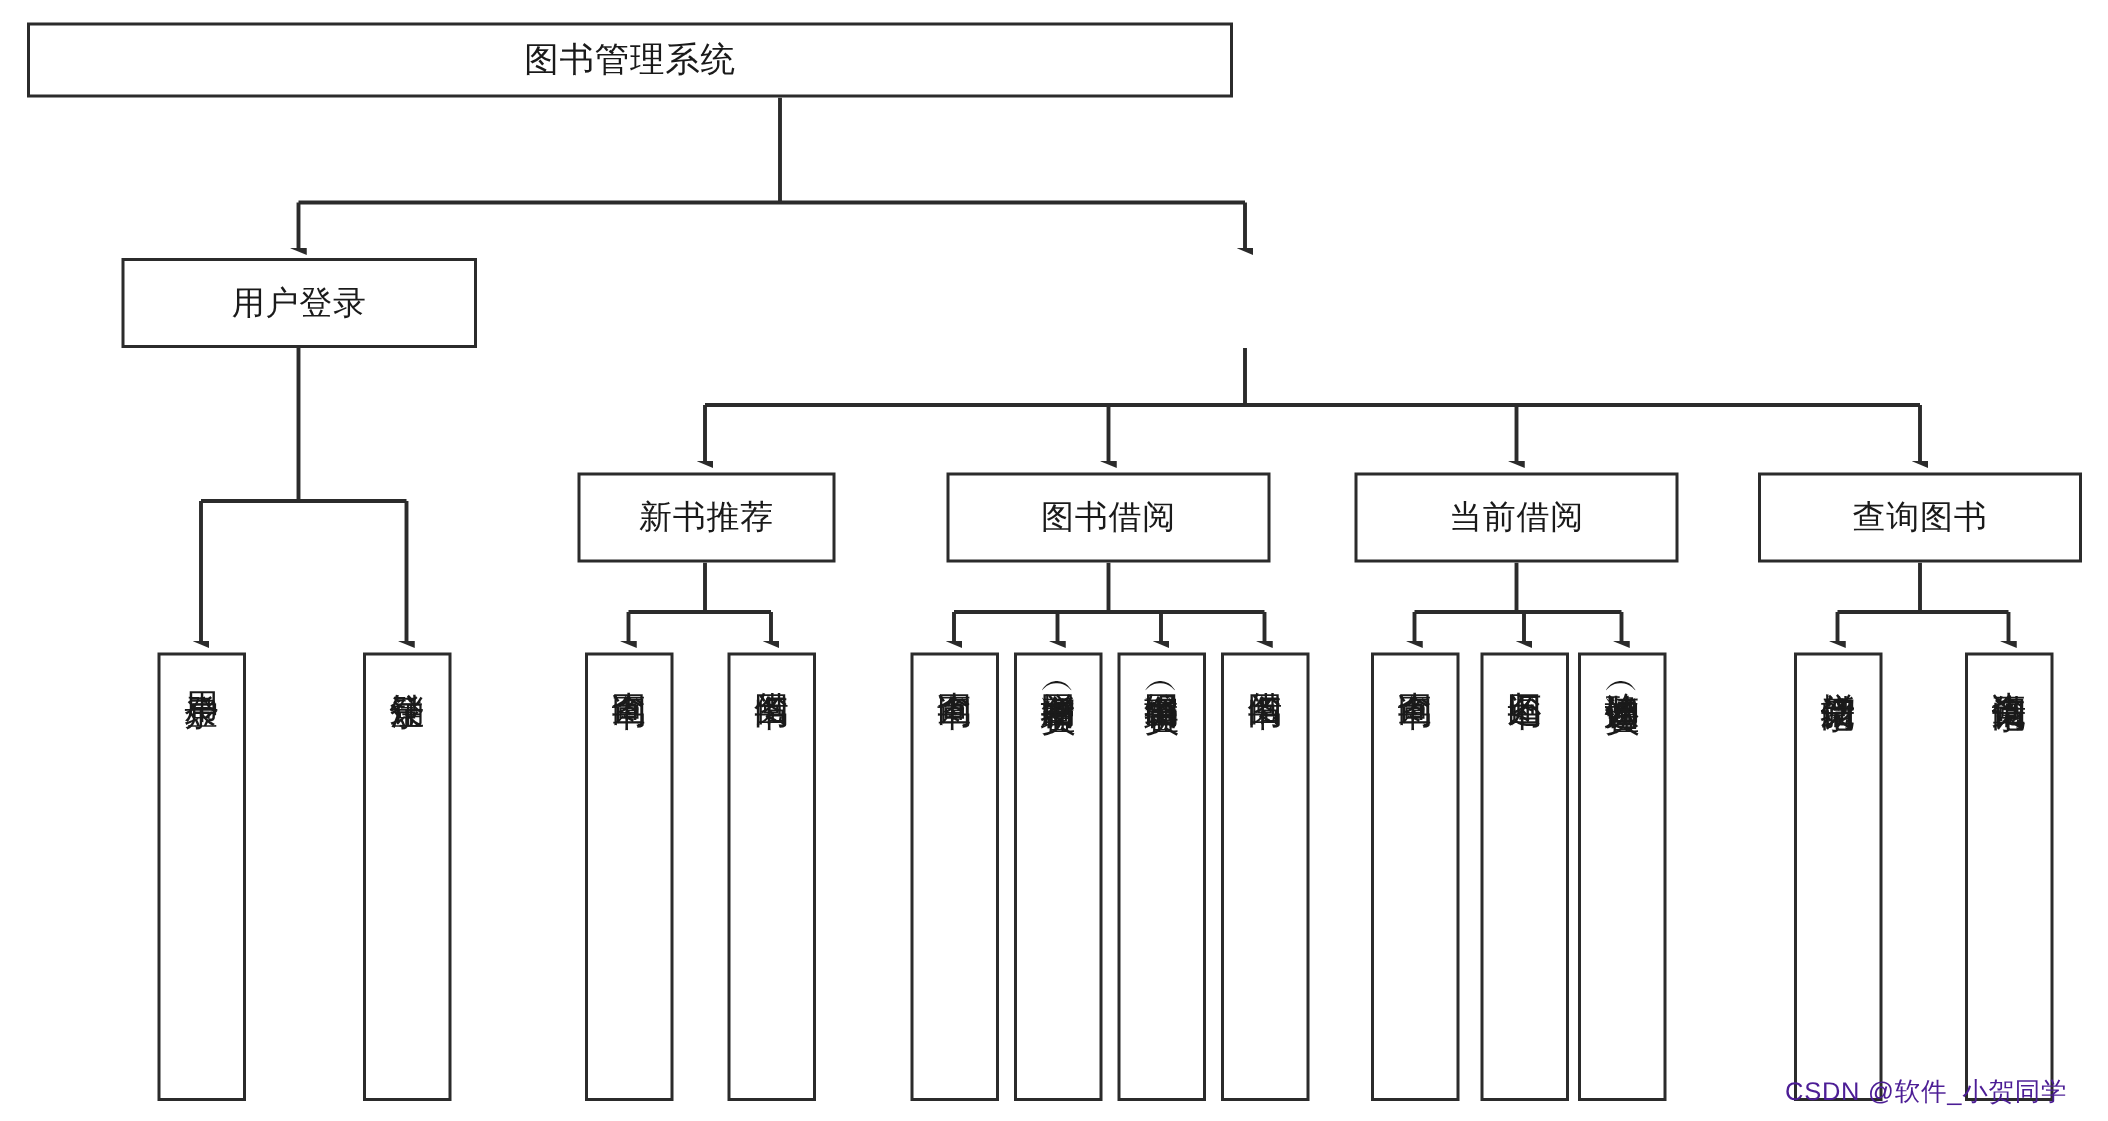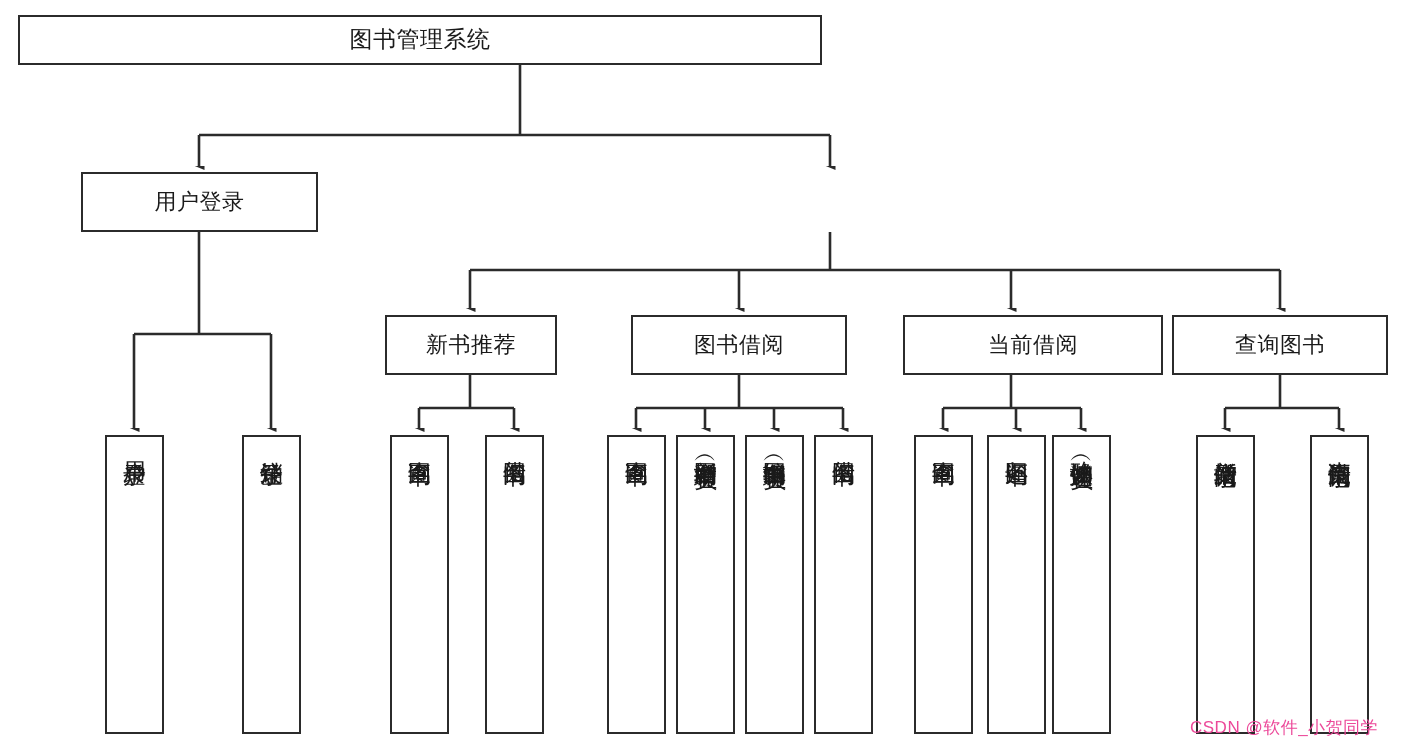--- a/index.html
+++ b/index.html
@@ -61,21 +61,21 @@
     text-orientation: upright;
     font-size: 23px;
     line-height: 1.08;
     letter-spacing: 1px;
     white-space: nowrap;
     max-height: 292px;
     overflow: visible;
   }
   .watermark {
     position: absolute;
-    color: #ec4899;
+    color: #4c1d95;
     font-size: 17px;
     white-space: nowrap;
     letter-spacing: 0.5px;
     font-family: "Liberation Sans", "DejaVu Sans", sans-serif;
   }
 </style>
 </head>
 <body>
 
 <div id="diagram">
@@ -137,21 +137,21 @@
   <div class="node h" style="left:81px; top:172px; width:237px; height:60px;">
     <span class="label">用户登录</span>
   </div>
 
   <div class="node h" style="left:362px; top:315px; width:172px; height:60px;margin-left:23px;">
     <span class="label">新书推荐</span>
   </div>
   <div class="node h" style="left:631px; top:315px; width:216px; height:60px;justify-content:center;">
     <span class="label">图书借阅</span>
   </div>
-  <div class="node h" style="left:903px; top:315px; width:260px; height:60px;">
+  <div class="node h" style="left:903px; top:315px; width:216px; height:60px;">
     <span class="label">当前借阅</span>
   </div>
   <div class="node h" style="left:1172px; top:315px; width:216px; height:60px;">
     <span class="label">查询图书</span>
   </div>
 
   <div class="node v" style="left:105px; top:435px; width:59px; height:299px;">
     <span class="label">用户登录</span>
   </div>
   <div class="node v" style="left:242px; top:435px; width:59px; height:299px;">

